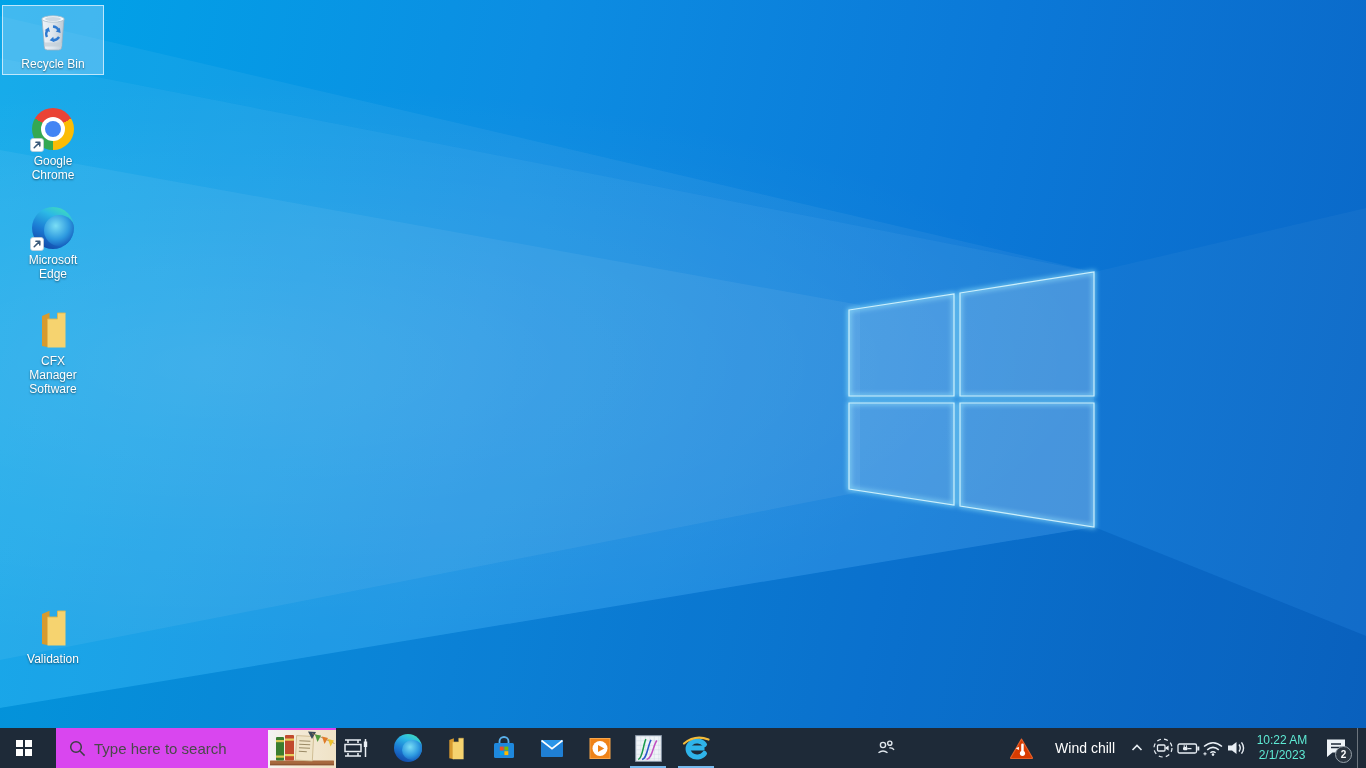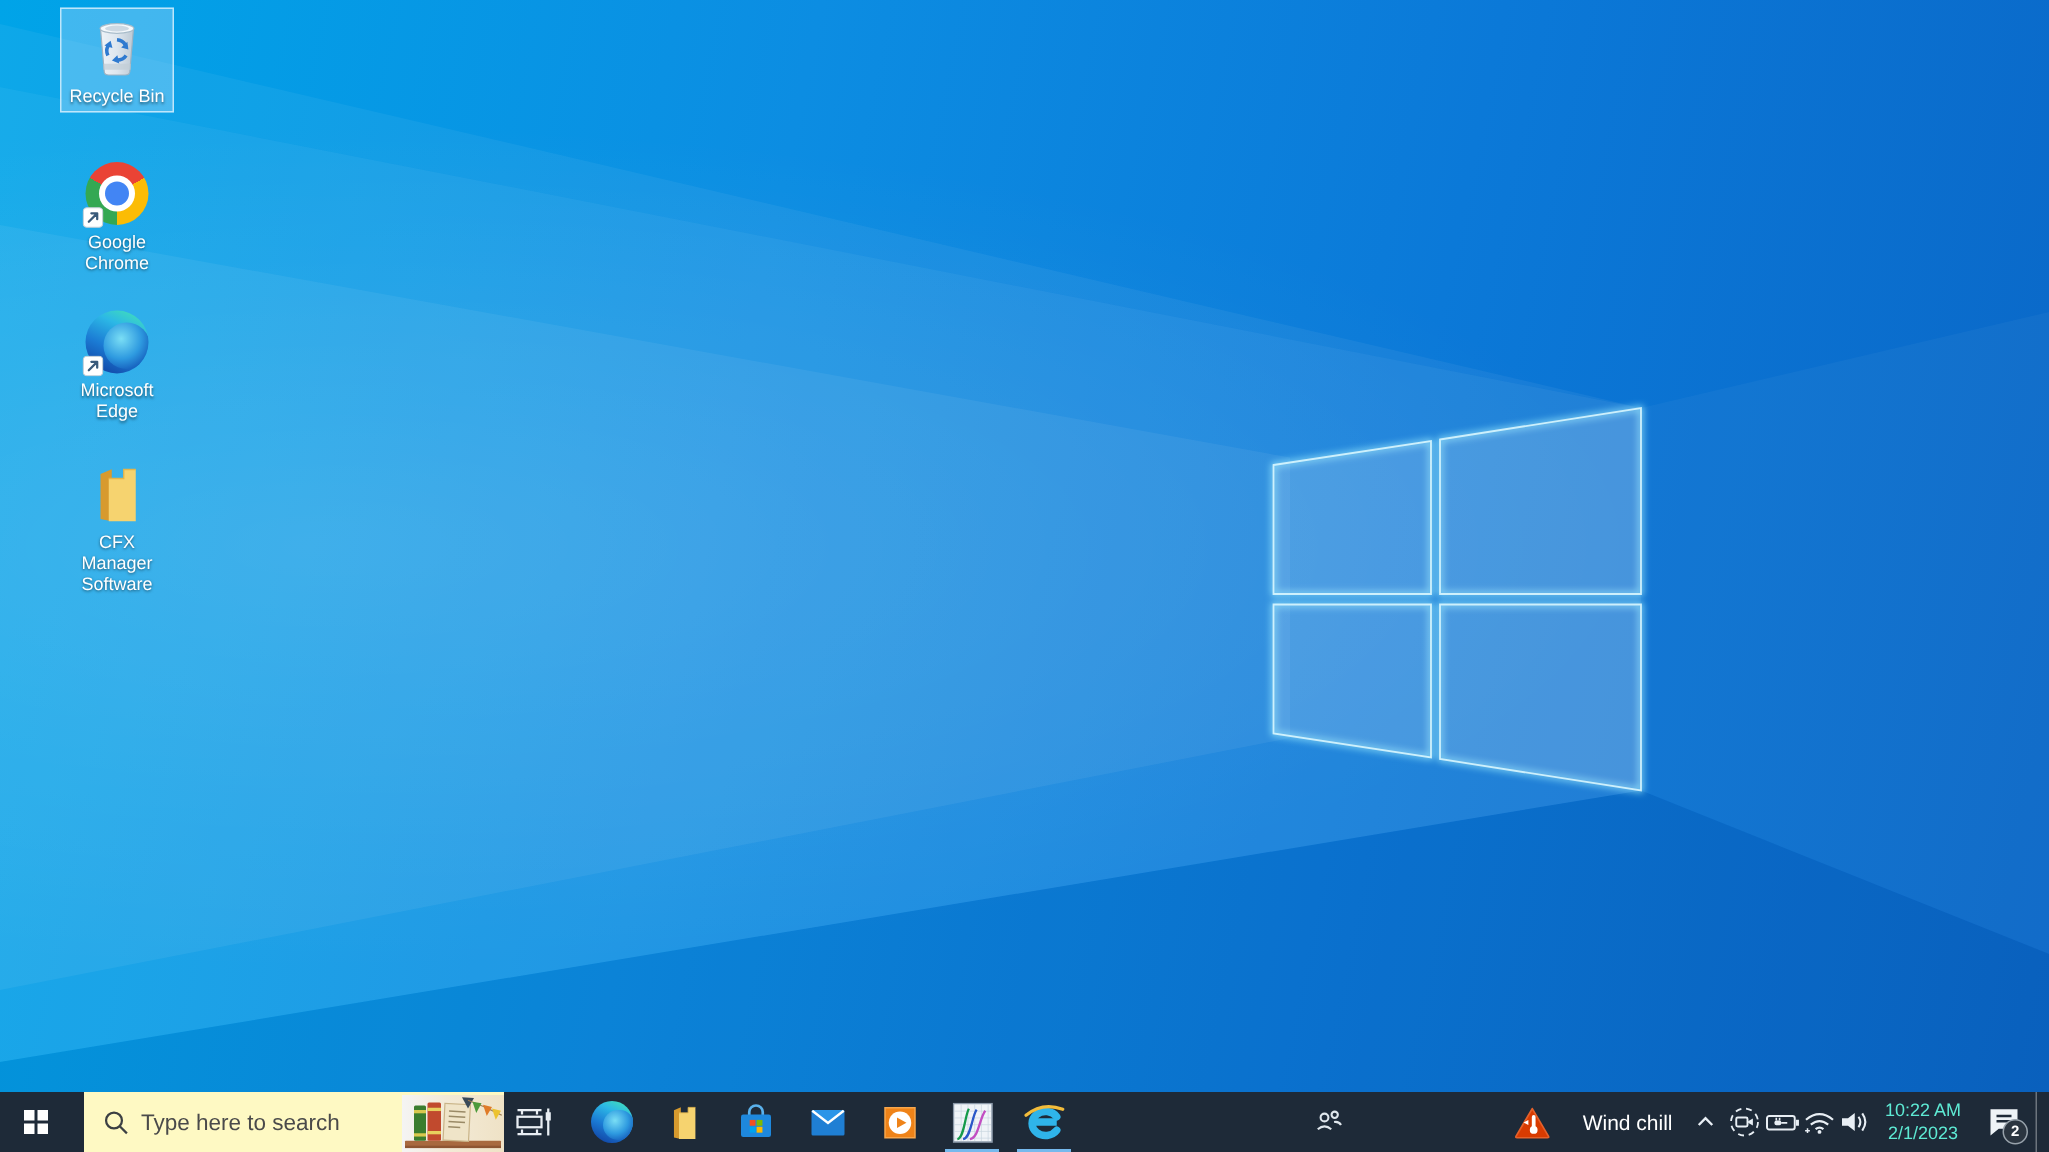--- a/index.html
+++ b/index.html
@@ -16,21 +16,21 @@
   }
   .wallpaper::after{
     content:'';position:absolute;inset:0;
     background:radial-gradient(ellipse at 16% 50%, rgba(255,255,255,0.10), transparent 55%);
   }
   .wallpaper-svg{position:absolute;top:0;left:0;}
   
   .dicon{
     position:absolute;left:2px;width:72px;
     display:flex;flex-direction:column;align-items:center;
-    padding:3px 1px 3px;border:1px solid transparent;cursor:default;margin-left:38px;
+    padding:3px 14px 3px;border:1px solid transparent;cursor:default;
   }
   .dicon.selected{
     background:rgba(170,220,252,0.38);
     border:1px solid rgba(230,246,255,0.75);
   }
   .dart{width:46px;height:46px;display:flex;align-items:center;justify-content:center;position:relative;}
   .dlabel{
     margin-top:2px;font-size:12px;line-height:1.18;color:#fff;text-align:center;
     text-shadow:0 1px 2px rgba(0,0,0,0.55);max-width:72px;
   }
@@ -48,21 +48,21 @@
   
   .taskbar{
     position:absolute;bottom:0;left:0;width:1366px;height:40px;
     background:#1e2a38;display:flex;align-items:stretch;z-index:5;
   }
   .tb-btn{display:flex;align-items:center;justify-content:center;position:relative;cursor:pointer;}
   .start-btn{width:48px;}
   .win-logo{display:grid;grid-template-columns:7.5px 7.5px;grid-template-rows:7.5px 7.5px;gap:1.5px;}
   .win-logo span{background:#fff;}
   .search-box{
-    width:280px;margin-left:8px;background:#fef9c3;display:flex;align-items:center;position:relative;
+    width:280px;margin-left:8px;background:#d946ef;display:flex;align-items:center;position:relative;
   }
   .search-box input{
     border:none;outline:none;background:transparent;flex:1;min-width:0;
     font-family:"Liberation Sans",sans-serif;font-size:15px;color:#222;padding:0 4px 0 8px;
   }
   .search-box input::placeholder{color:#4a4a4a;opacity:1;}
   .search-glyph{margin-left:13px;flex:0 0 auto;display:flex;}
   .search-art{flex:0 0 auto;height:40px;display:flex;align-items:flex-end;}
   .taskview-btn{width:40px;margin-right:8px;}
   .app-btn{width:48px;}
@@ -194,20 +194,28 @@
           <svg width="14" height="14">
             <use href="#sym-shortcut"></use>
           </svg>
         </span>
     </div>
     <div class="dlabel">Microsoft Edge</div>
   </div>
 
 
 
+  <div class="dicon" style="top:600px">
+    <div class="dart">
+      <svg width="46" height="42">
+          <use href="#sym-folder"></use>
+        </svg>
+    </div>
+    <div class="dlabel">Validation</div>
+  </div>
 </div>
 
 <div class="taskbar">
 
   <div class="tb-btn start-btn">
     <div class="win-logo">
         <span></span>
         <span></span>
         <span></span>
         <span></span>

